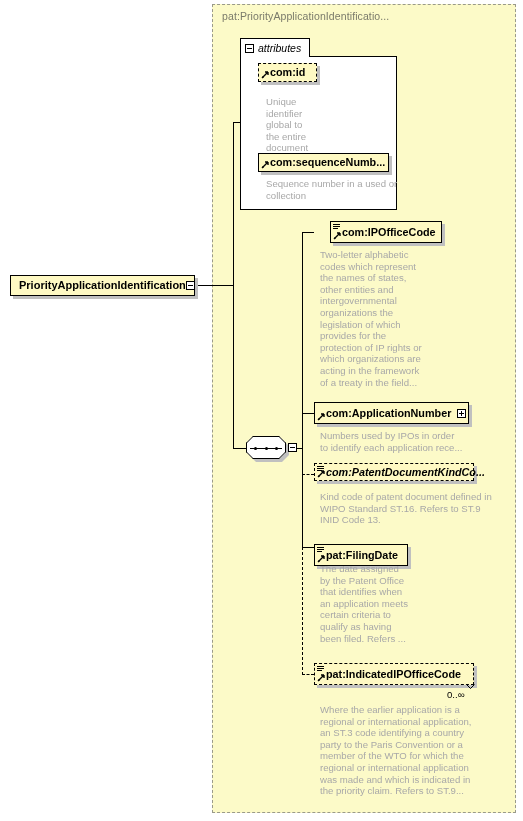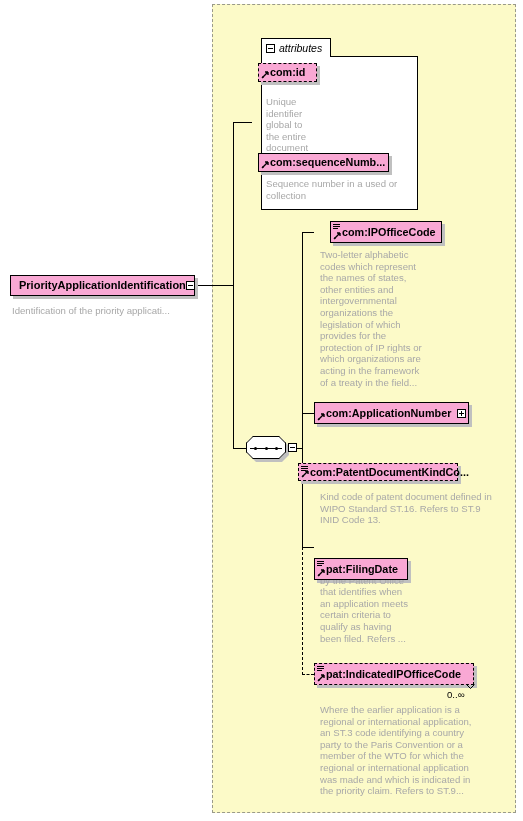--- a/index.html
+++ b/index.html
@@ -41,21 +41,21 @@
     left: 222px;
     top: 10px;
     font-size: 10.5px;
     color: #7a7a6a;
     letter-spacing: 0.1px;
     white-space: nowrap;
   }
 
   
   #attributes-group {
-    left: 261px;
+    left: 240px;
     top: 38px;
     width: 157px;
     height: 172px;
   }
   #attributes-tab {
     position: absolute;
     left: 0; top: 0;
     height: 19px;
     padding: 0 8px 0 4px;
     background: #ffffff;
@@ -116,21 +116,21 @@
   }
   .node .shadow {
     position: absolute;
     left: 3px; top: 3px;
     right: -3px; bottom: -3px;
     background: #c0c0c0;
     z-index: 0;
   }
   .node .nbox {
     position: relative;
-    background: #f9a8d4;
+    background: #fef9c3;
     border: 1px solid #000000;
     box-sizing: border-box;
     height: 100%;
     display: flex;
     align-items: center;
     z-index: 1;
     padding-left: 11px;
     padding-right: 4px;
   }
   .node.optional .nbox {
@@ -296,20 +296,21 @@
     width: 9px;
     height: 5px;
   }
 </style>
 </head>
 <body>
 
 <div id="canvas">
 
   <div class="abs" id="type-container"></div>
+  <div id="type-container-label">pat:PriorityApplicationIdentificatio...</div>
 
   <div class="hline" style="left:196px; top:285px; width:37px;"></div>
   <div class="vline" style="left:233px; top:122px; height:164px;"></div>
   <div class="vline" style="left:233px; top:285px; height:164px;"></div>
   <div class="hline" style="left:233px; top:122px; width:19px;"></div>
   <div class="hline" style="left:233px; top:448px; width:14px;"></div>
 
   <div class="hline" style="left:289px; top:448px; width:14px;"></div>
   <div class="vline" style="left:302px; top:232px; height:216px;"></div>
   <div class="vline" style="left:302px; top:448px; height:99px;"></div>
@@ -321,21 +322,20 @@
   <div class="hline" style="left:302px; top:547px; width:12px;"></div>
   <div class="hline dash" style="left:302px; top:674px; width:12px;"></div>
 
   <div class="node abs" id="root-element">
     <div class="shadow"></div>
     <div class="nbox">
       <span class="nlabel">PriorityApplicationIdentification</span>
       <span class="plusminus"></span>
     </div>
   </div>
-  <div class="doc" style="left:12px; top:305px; width:195px;">Identification of the priority applicati...</div>
 
   <div class="abs" id="attributes-group">
     <div id="attributes-body"></div>
     <div id="attributes-tab">
       <span class="plusminus"></span>
       <span class="tab-label">attributes</span>
     </div>
   </div>
 
   <div class="node abs optional" style="left:258px; top:63px; width:59px; height:19px;">
@@ -414,41 +414,43 @@
     <div class="shadow"></div>
     <div class="nbox">
       <svg class="ref-arrow" viewBox="0 0 8 8">
         <path d="M1 7 L7 1 M7 1 L4 1 M7 1 L7 4" stroke="#000" stroke-width="1.4" fill="none"></path>
         <path d="M1 7 L1 5 L3 7 Z" fill="#000"></path>
       </svg>
       <span class="nlabel">com:ApplicationNumber</span>
       <span class="plusminus plus inner-pm"></span>
     </div>
   </div>
-
-  <div class="node abs optional" style="left:298px; top:463px; width:160px; height:18px;">
+  <div class="doc" style="left:320px; top:430px; width:165px;">Numbers used by IPOs in order
+to identify each application rece...</div>
+
+  <div class="node abs optional" style="left:314px; top:463px; width:160px; height:18px;font-style:italic;">
     <div class="shadow"></div>
     <div class="nbox">
       <span class="lines-icon">
           <i></i>
           <i></i>
           <i></i>
         </span>
       <svg class="ref-arrow" viewBox="0 0 8 8">
         <path d="M1 7 L7 1 M7 1 L4 1 M7 1 L7 4" stroke="#000" stroke-width="1.4" fill="none"></path>
         <path d="M1 7 L1 5 L3 7 Z" fill="#000"></path>
       </svg>
       <span class="nlabel">com:PatentDocumentKindCo...</span>
     </div>
   </div>
   <div class="doc" style="left:320px; top:491px; width:175px;">Kind code of patent document defined in
 WIPO Standard ST.16. Refers to ST.9
 INID Code 13.</div>
 
-  <div class="node abs" style="left:314px; top:558px; width:94px; height:22px;">
+  <div class="node abs" style="left:314px; top:544px; width:94px; height:22px;">
     <div class="shadow"></div>
     <div class="nbox">
       <span class="lines-icon">
           <i></i>
           <i></i>
           <i></i>
         </span>
       <svg class="ref-arrow" viewBox="0 0 8 8">
         <path d="M1 7 L7 1 M7 1 L4 1 M7 1 L7 4" stroke="#000" stroke-width="1.4" fill="none"></path>
         <path d="M1 7 L1 5 L3 7 Z" fill="#000"></path>

